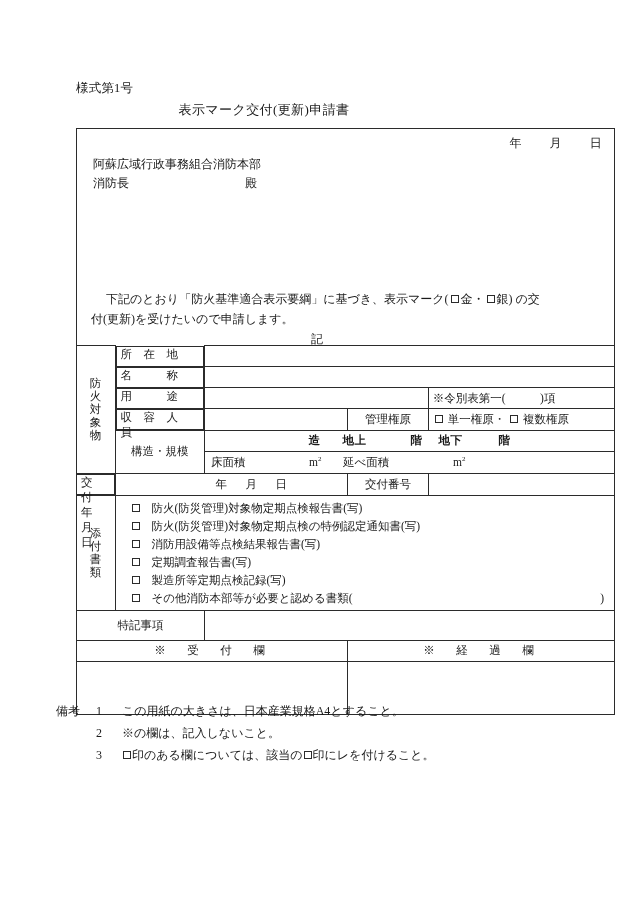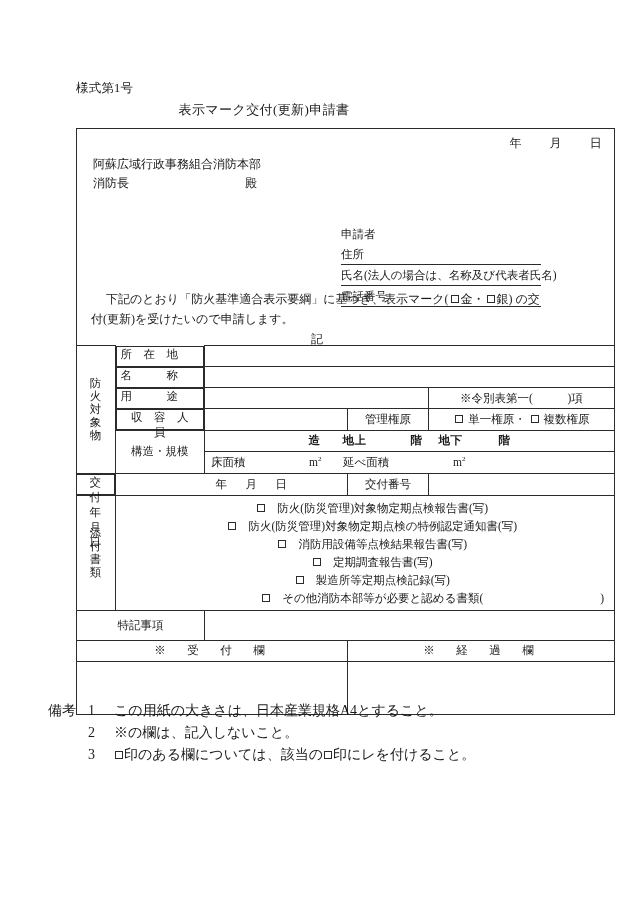--- a/index.html
+++ b/index.html
@@ -138,21 +138,20 @@
     width: 100%;
     table-layout: fixed;
     font-size: 11.5px;
   }
   table.grid td {
     border: 1px solid #2b2b2b;
     padding: 0 4px;
     height: 21px;
     vertical-align: middle;
     box-sizing: border-box;
-    text-align: center;
   }
   .no-left  { border-left: 0 !important; }
   .no-right { border-right: 0 !important; }
   .no-bottom{ border-bottom: 0 !important; }
 
   .vlabel {
     text-align: center;
     line-height: 13px;
     letter-spacing: 0.5px;
     font-size: 11.5px;
@@ -216,23 +215,23 @@
     top: 0;
   }
 
   .tokki-cell { height: 30px !important; }
   .recv-head  { height: 21px !important; text-align: center; letter-spacing: 5px; }
   .recv-body  { height: 53px !important; }
 
   
   .notes {
     position: absolute;
-    left: 48px;
+    left: 56px;
     top: 700px;
-    font-size: 14px;
+    font-size: 12px;
     line-height: 22px;
   }
   .note-row { display: flex; }
   .note-lbl { width: 40px; flex: none; }
   .note-num { width: 26px; flex: none; }
   .note-txt { white-space: nowrap; }
   .note-row .cbx { margin: 0 1px 2px 1px; }
 </style>
 </head>
 <body>
@@ -251,26 +250,20 @@
       </div>
 
       <div class="addressee">
         <span>阿蘇広域行政事務組合消防本部</span>
         <span class="row2">
           <span>消防長</span>
           <span class="dono">殿</span>
         </span>
       </div>
 
-      <div class="applicant">
-        <span class="ap-head">申請者</span>
-        <span class="ul">住所</span>
-        <span class="ul">氏名(法人の場合は、名称及び代表者氏名)</span>
-        <span class="ul">電話番号</span>
-      </div>
 
       <div class="statement">
         <span class="indent"><span>下記のとおり「防火基準適合表示要綱」に基づき、表示マーク(</span><span class="cbx"></span><span>金・</span><span class="cbx"></span><span>銀</span><span>)</span></span>
         <span>の交付(更新)を受けたいので申請します。</span>
       </div>
 
       <div class="ki">記</div>
     </div>
 
     <table class="grid">

